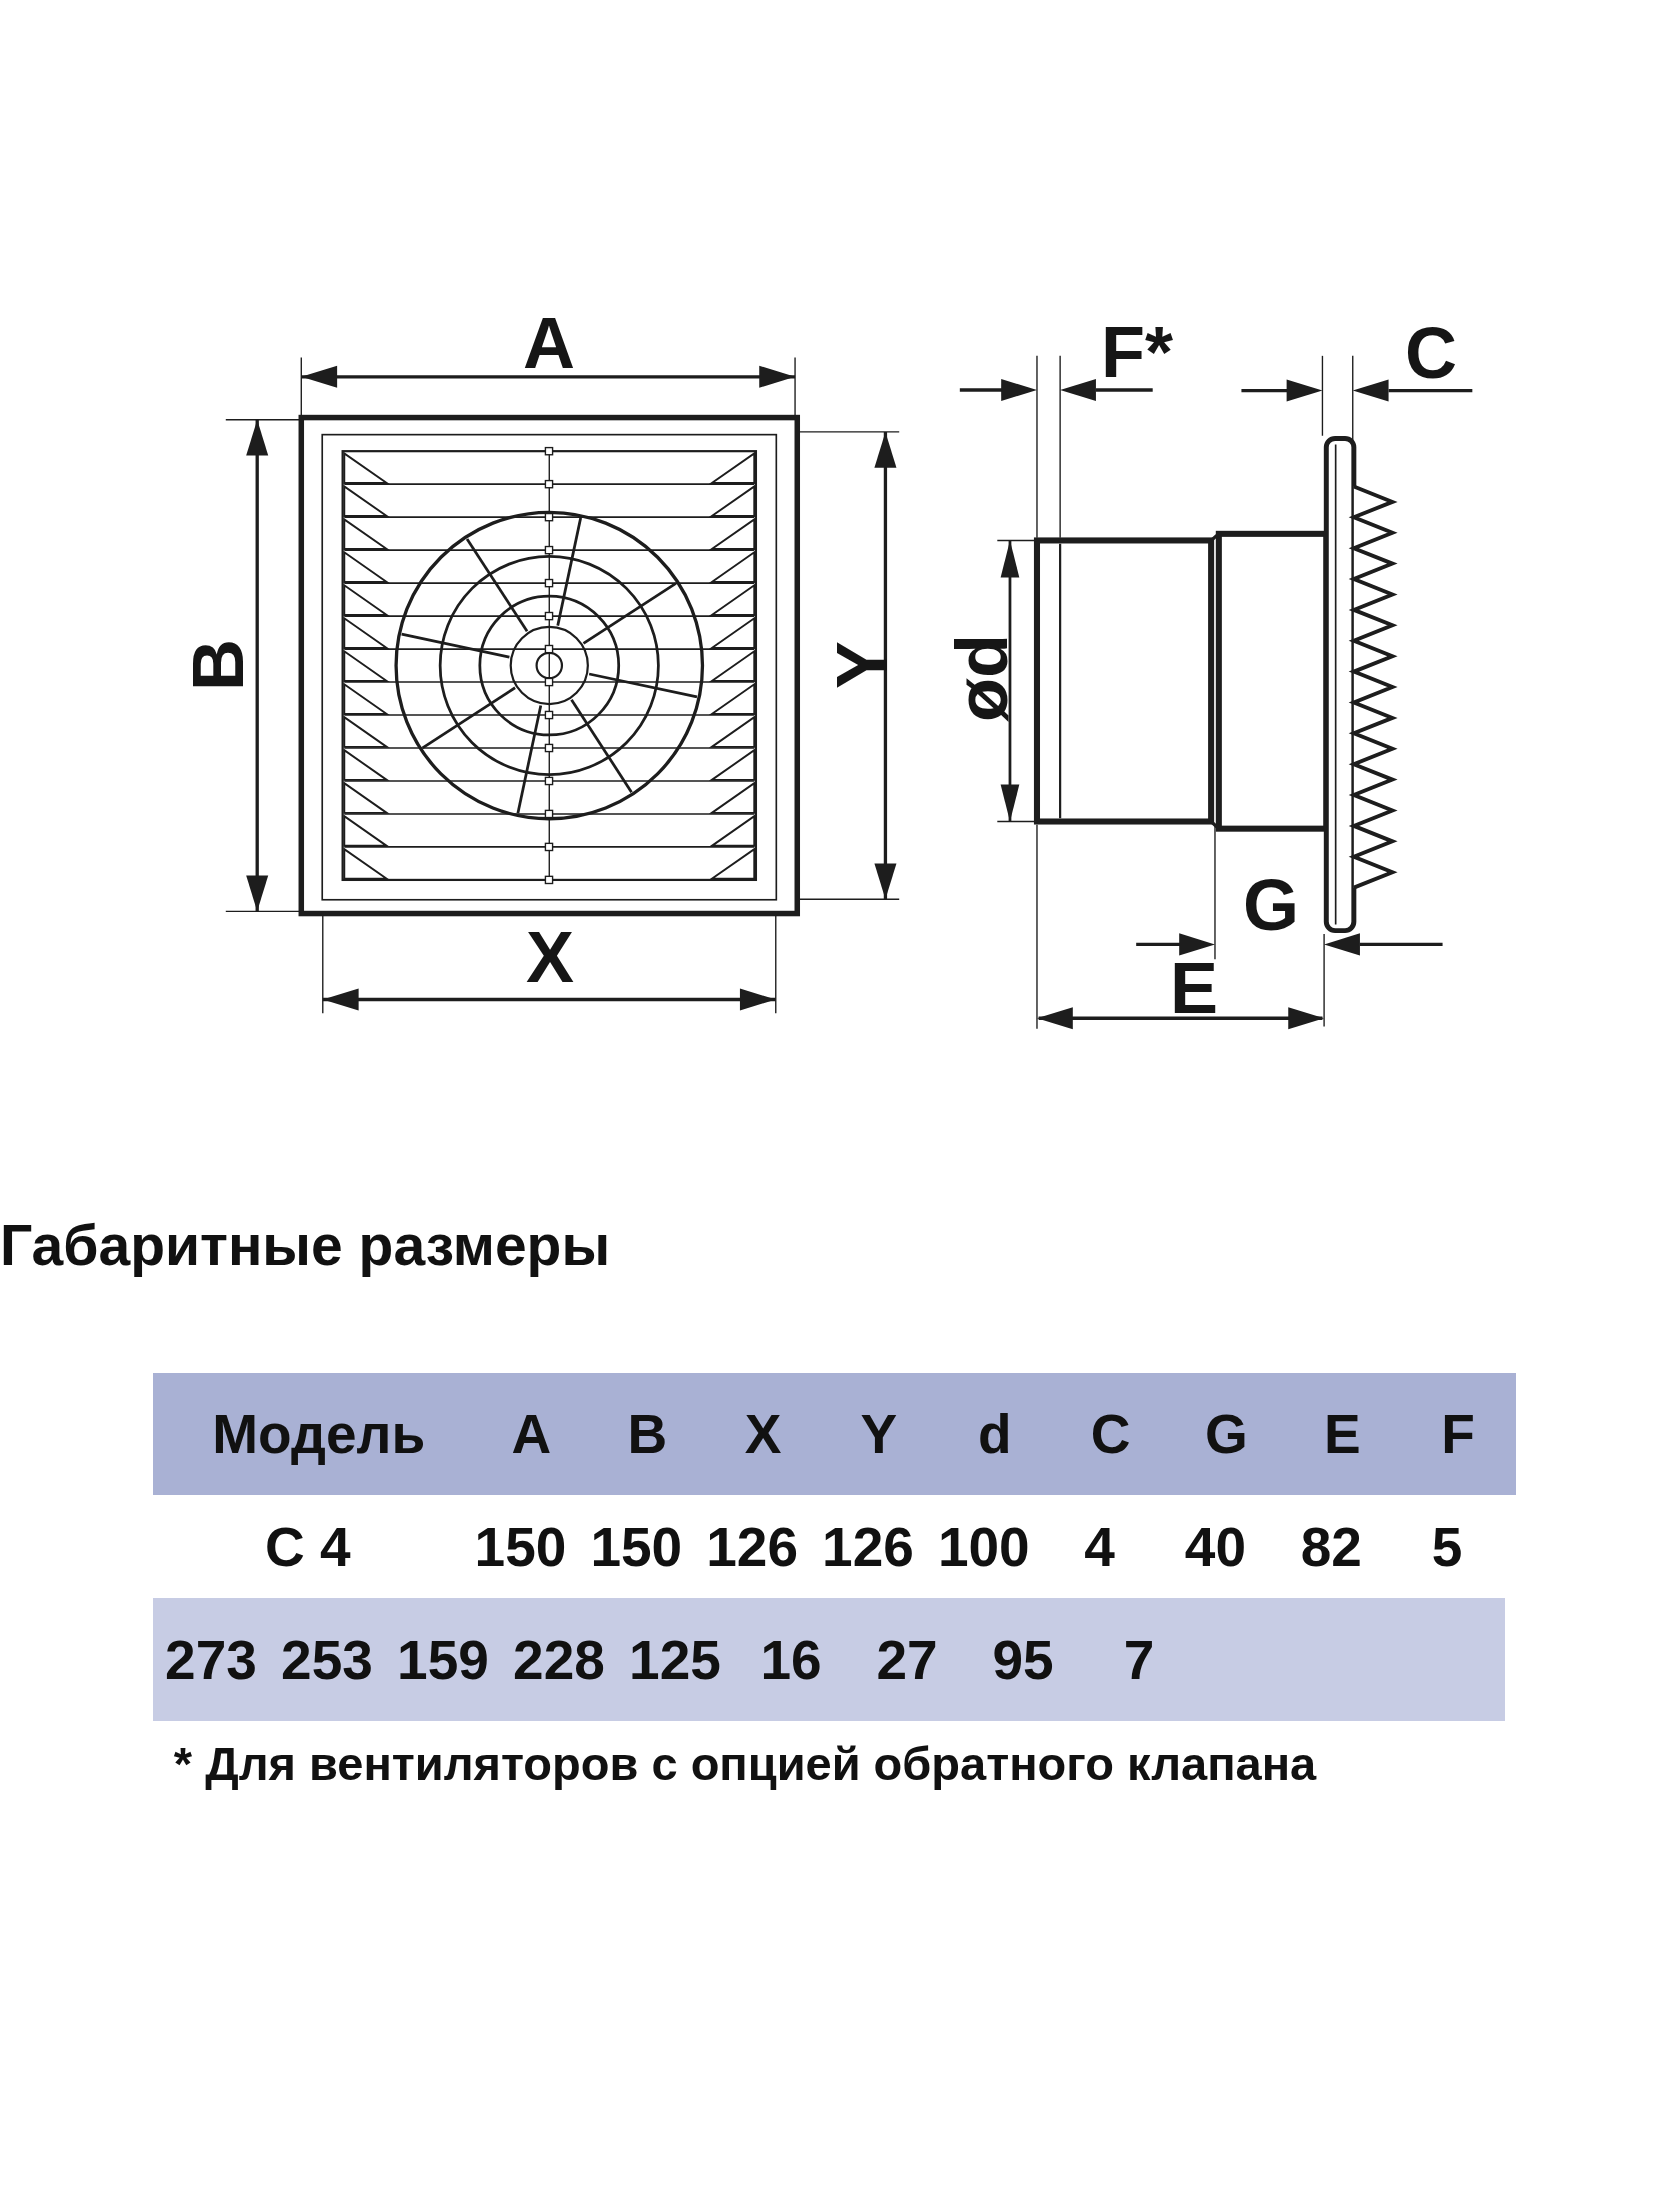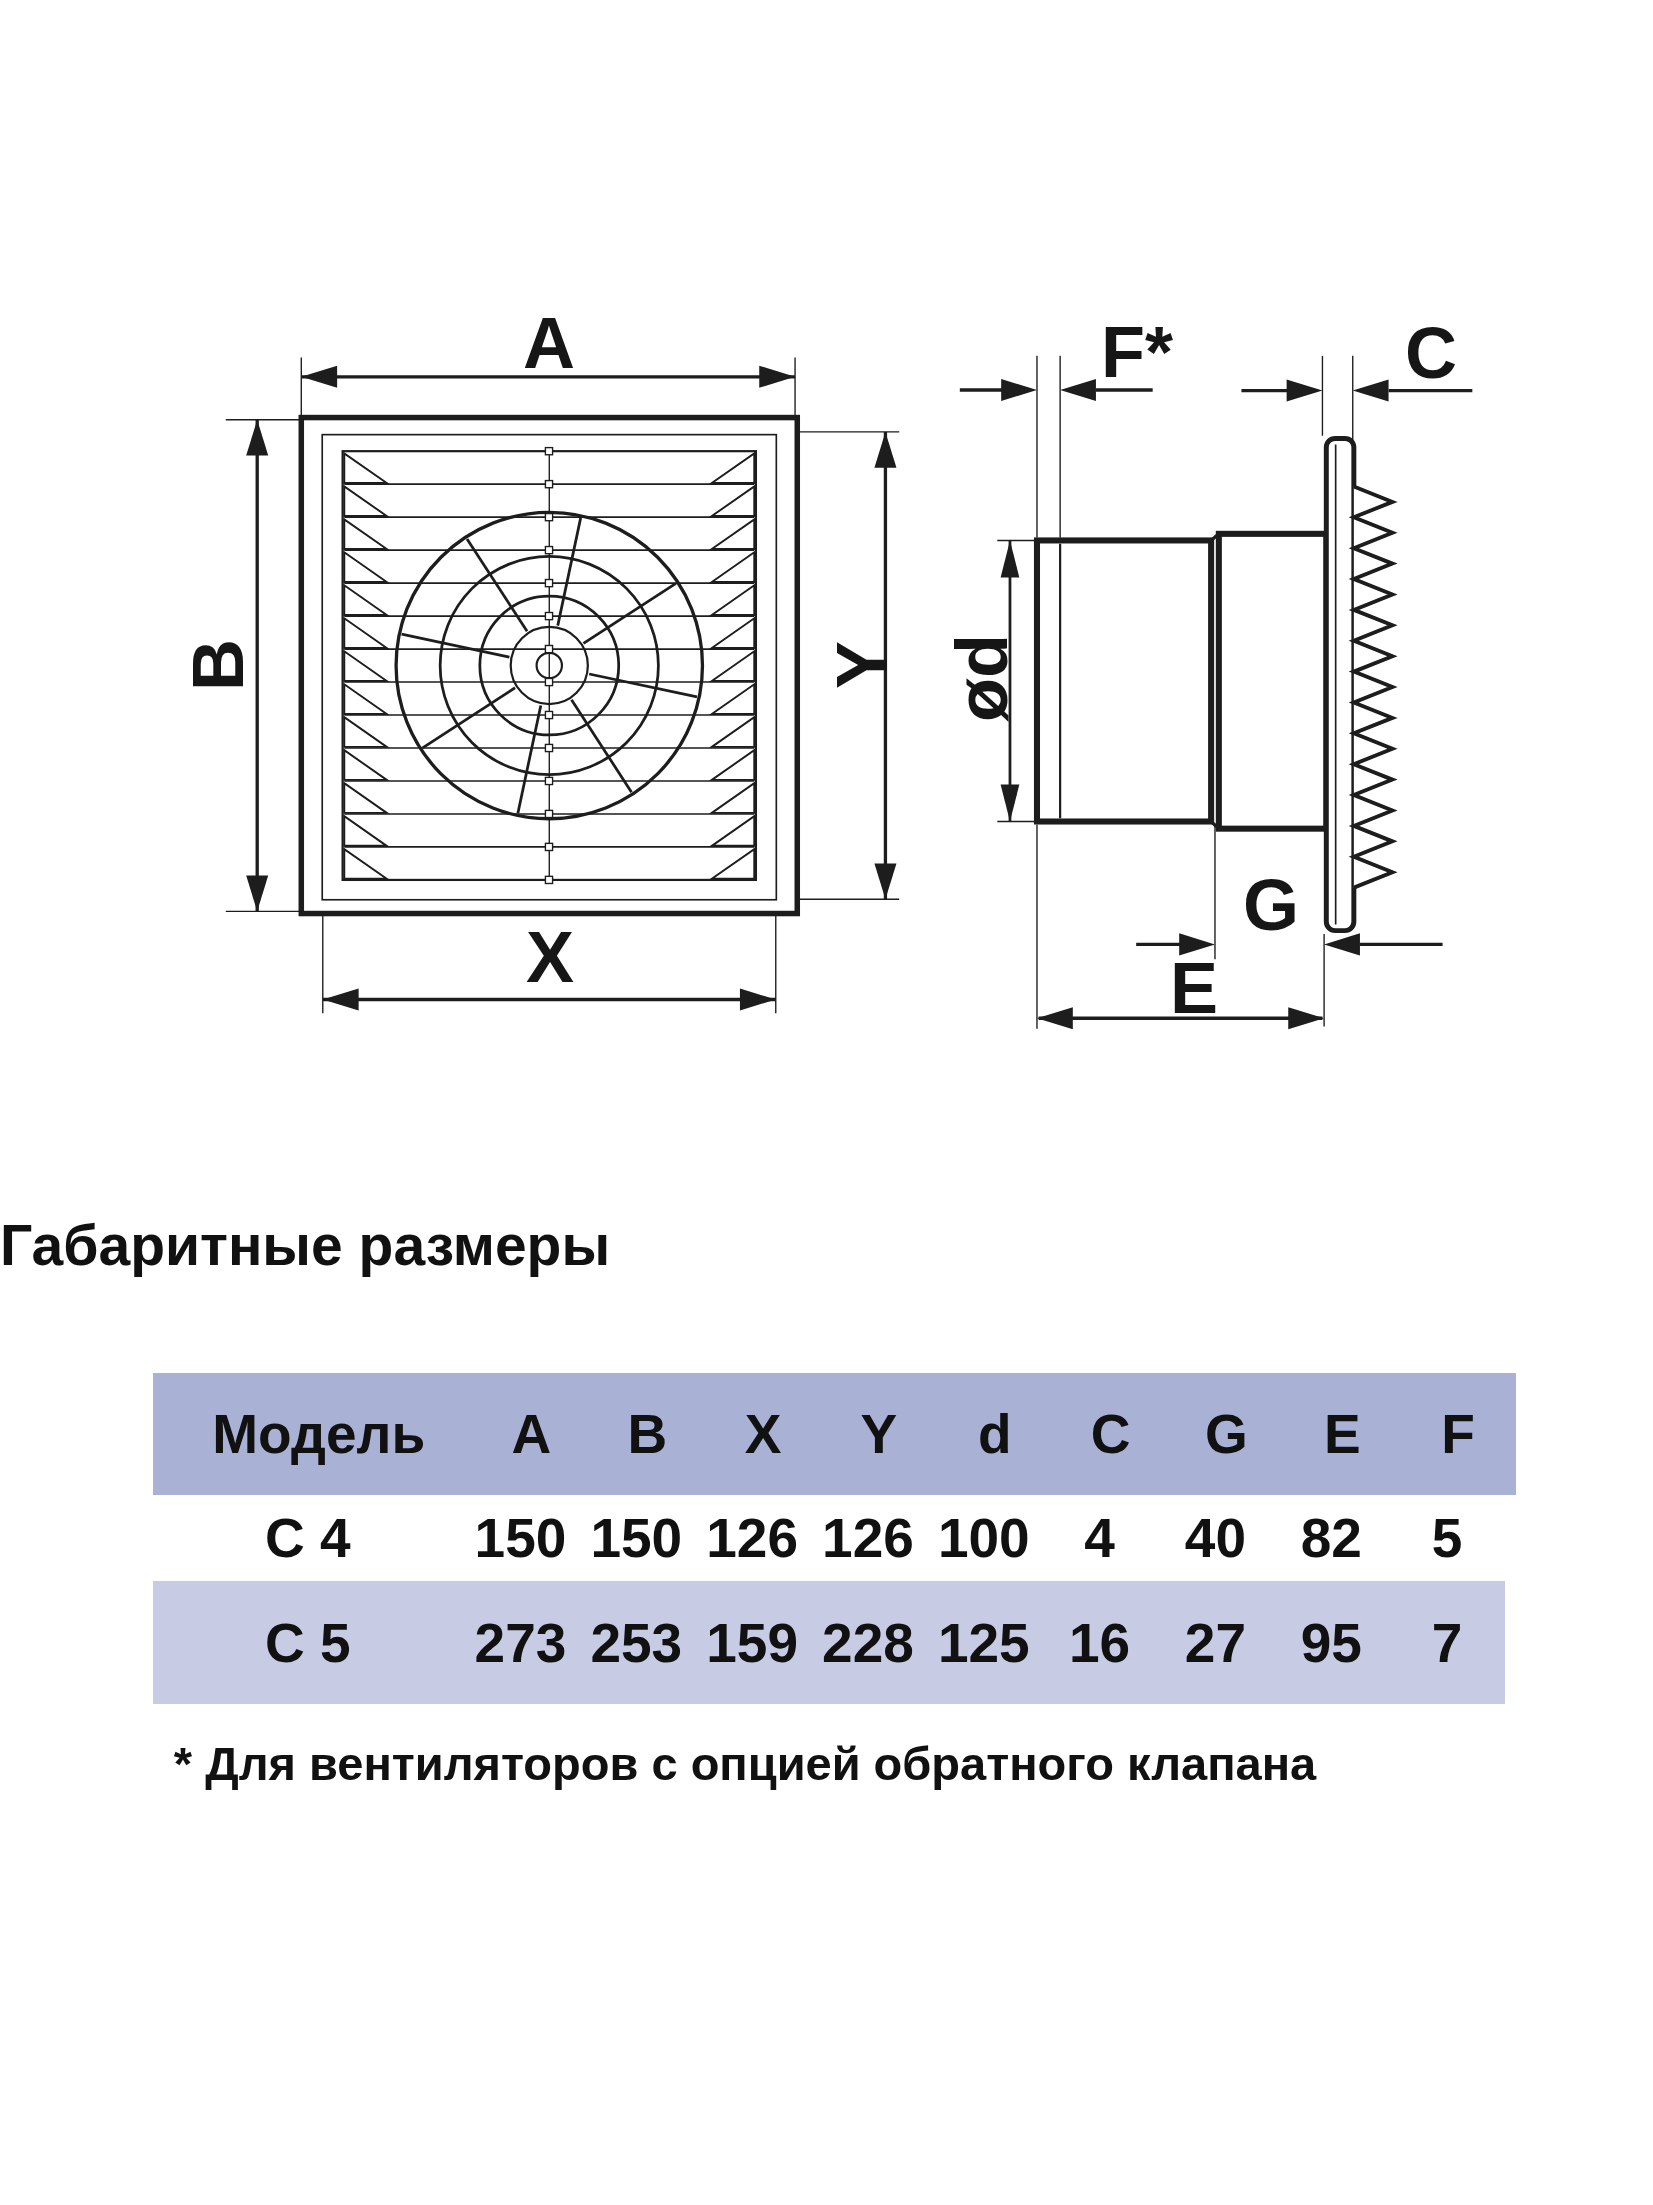--- a/index.html
+++ b/index.html
@@ -16,21 +16,21 @@
     color:#161616;transform:translate(-50%,-50%);white-space:nowrap;
   }
   .dimlab.rot{transform:translate(-50%,-50%) rotate(-90deg);}
   .title{
     position:absolute;left:0;top:1212px;width:1654px;text-align:left;
     font-size:57px;font-weight:bold;color:#111;
   }
   .dim-table{position:absolute;left:153px;top:1373px;width:1352px;}
   .trow{display:flex;width:100%;align-items:center;}
   .trow.head{height:122px;padding-left:11px;}
-  .trow.r1{height:86px;background:#ffffff;align-items:center;}
+  .trow.r1{height:103px;background:#ffffff;align-items:center;}
   .trow.r2{height:123px;}
   .tcell{
     text-align:center;font-size:55px;font-weight:bold;color:#111;
   }
   .tcell.model{width:310px;}
   .tcell.val{width:116px;}
   .footnote{
     position:absolute;left:0;top:1736px;width:1490px;text-align:center;
     font-size:47px;font-weight:bold;color:#111;
   }
@@ -234,21 +234,20 @@
       <div class="tcell val">150</div>
       <div class="tcell val">126</div>
       <div class="tcell val">126</div>
       <div class="tcell val">100</div>
       <div class="tcell val">4</div>
       <div class="tcell val">40</div>
       <div class="tcell val">82</div>
       <div class="tcell val">5</div>
     </div>
     <div class="trow r2" style="background: rgb(199, 204, 228);">
-      <div class="tcell model">C 5</div>
       <div class="tcell val">273</div>
       <div class="tcell val">253</div>
       <div class="tcell val">159</div>
       <div class="tcell val">228</div>
       <div class="tcell val">125</div>
       <div class="tcell val">16</div>
       <div class="tcell val">27</div>
       <div class="tcell val">95</div>
       <div class="tcell val">7</div>
     </div>

